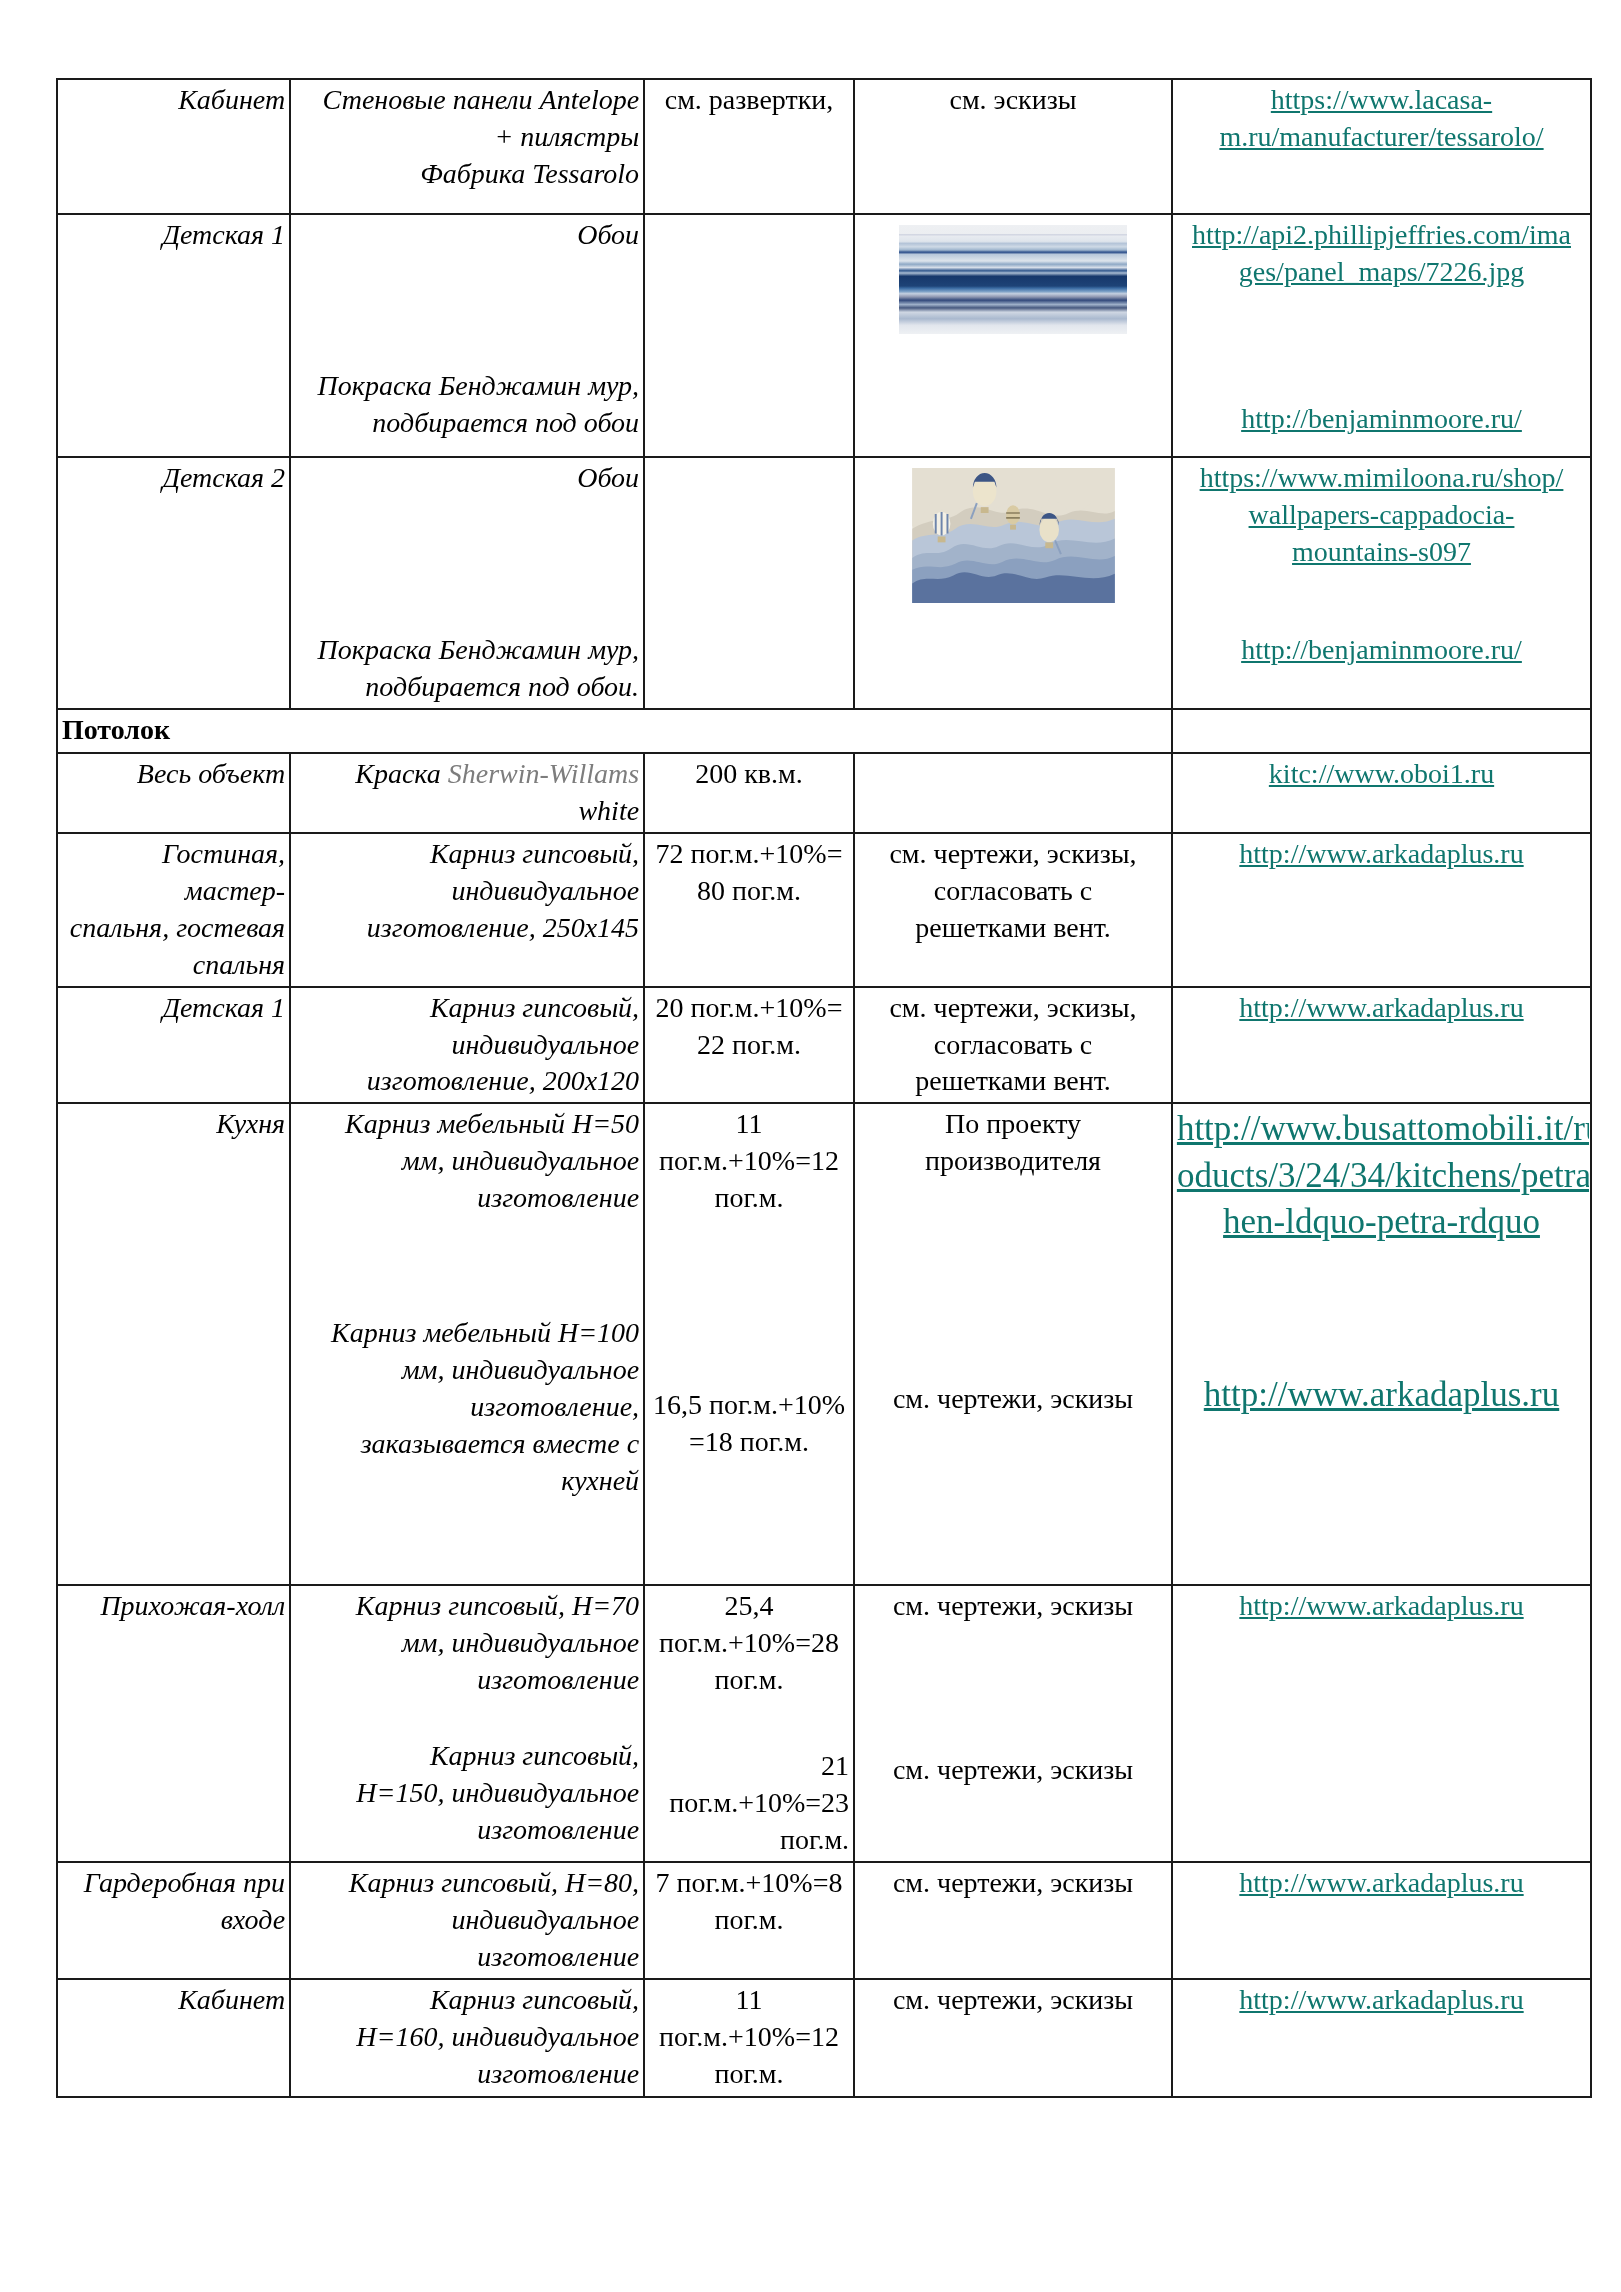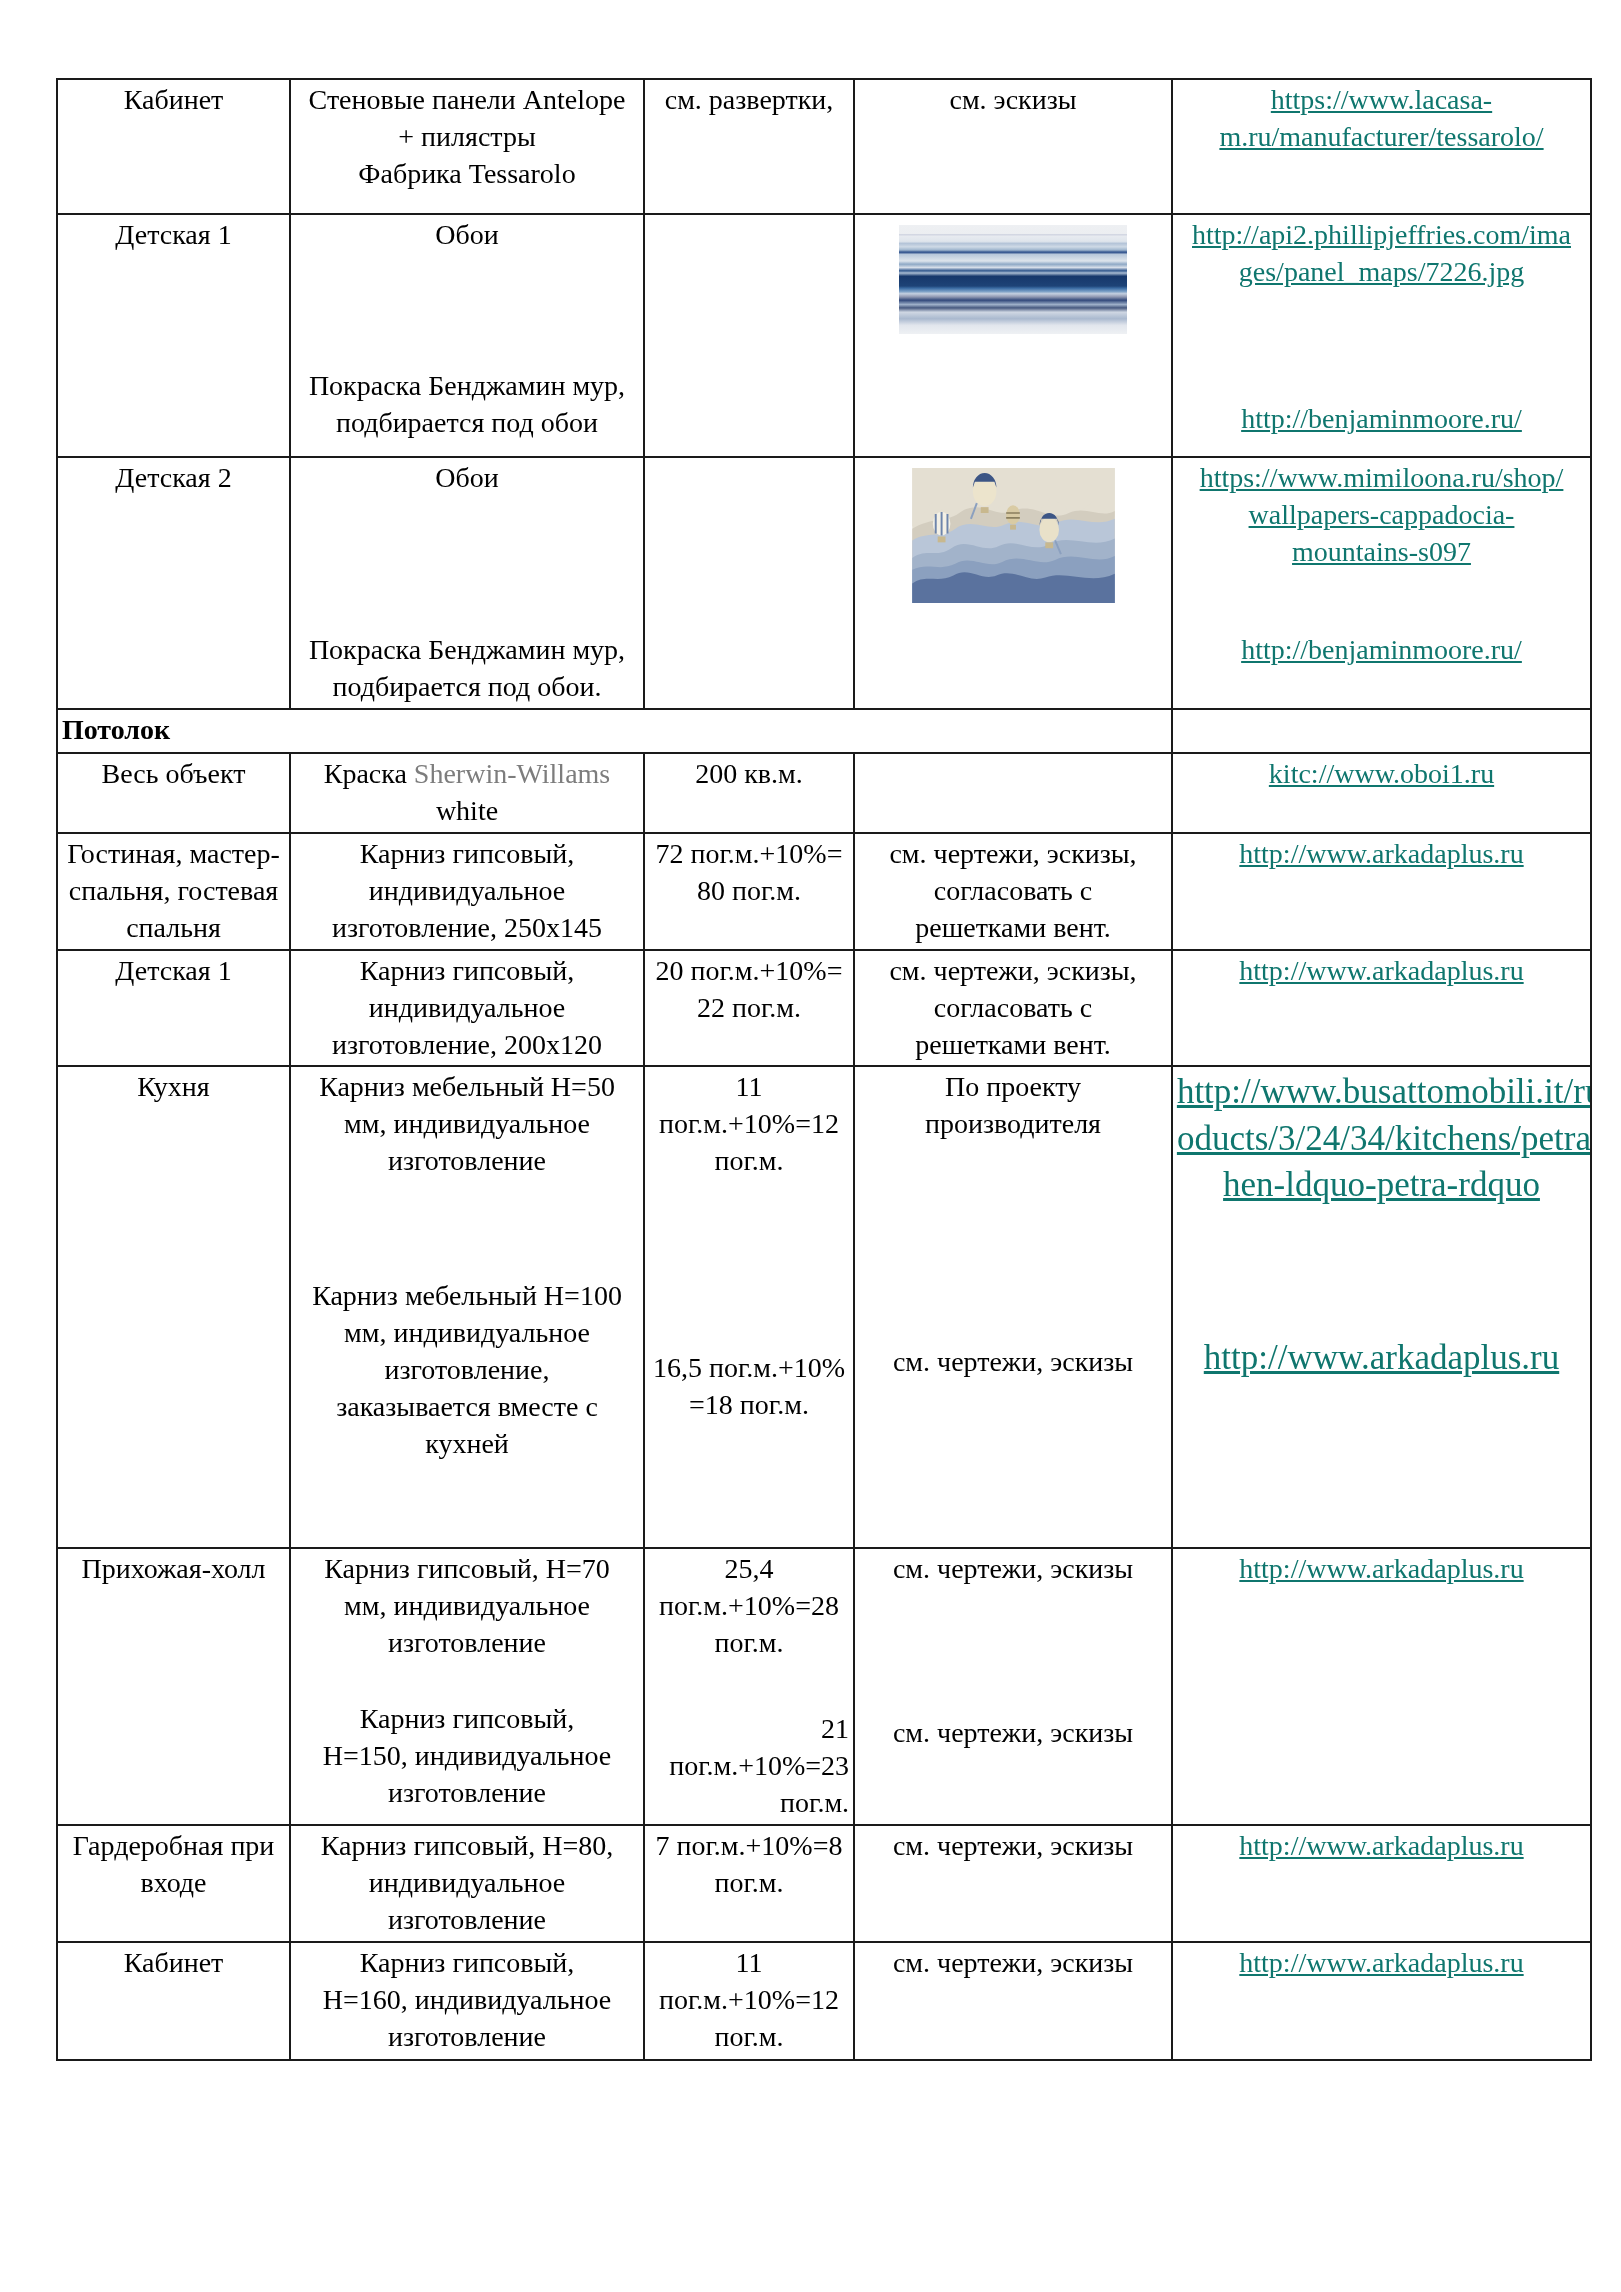--- a/index.html
+++ b/index.html
@@ -1,22 +1,22 @@
 <!DOCTYPE html>
 <html><head>
 <meta charset="utf-8">
 <style>
   html,body{margin:0;padding:0;background:#ffffff;}
   body{width:1621px;height:2293px;font-family:"Liberation Serif","DejaVu Serif",serif;color:#000;}
   .sheet{position:relative;width:1621px;height:2293px;background:#fff;overflow:hidden;}
   table#grid{position:absolute;left:56px;top:78px;width:1533px;border-collapse:collapse;table-layout:fixed;}
   #grid td{border:2px solid #1a1a1a;vertical-align:top;padding:2px 3.9px;font-size:28px;line-height:1.32;overflow:hidden;}
   .blk{white-space:pre-line;}
-  .cell-room,.cell-material{text-align:center;}
-  .cell-qty,.cell-notes,.cell-links{text-align:center;}
+  .cell-room,.cell-material{text-align:right;font-style:italic;}
+  .cell-qty,.cell-notes,.cell-links{text-align:center;border-radius:16px;}
   a.lnk{color:#0f766e;text-decoration:underline;display:block;white-space:pre-line;}
   .muted{color:#7d7d7d;}
   
   tr.r1{height:135px} tr.r2{height:243px} tr.r3{height:241px} tr.r4{height:44px}
   tr.r5{height:75px}  tr.r6{height:102px} tr.r7{height:103px} tr.r8{height:482px}
   tr.r9{height:273px} tr.r10{height:109px} tr.r11{height:118px}
   
   tr.r4 td{font-weight:bold;font-size:29px;}
   tr.r5 td{font-size:29px;}
   tr.r6 td,tr.r7 td{font-size:27.4px;line-height:1.2;}

